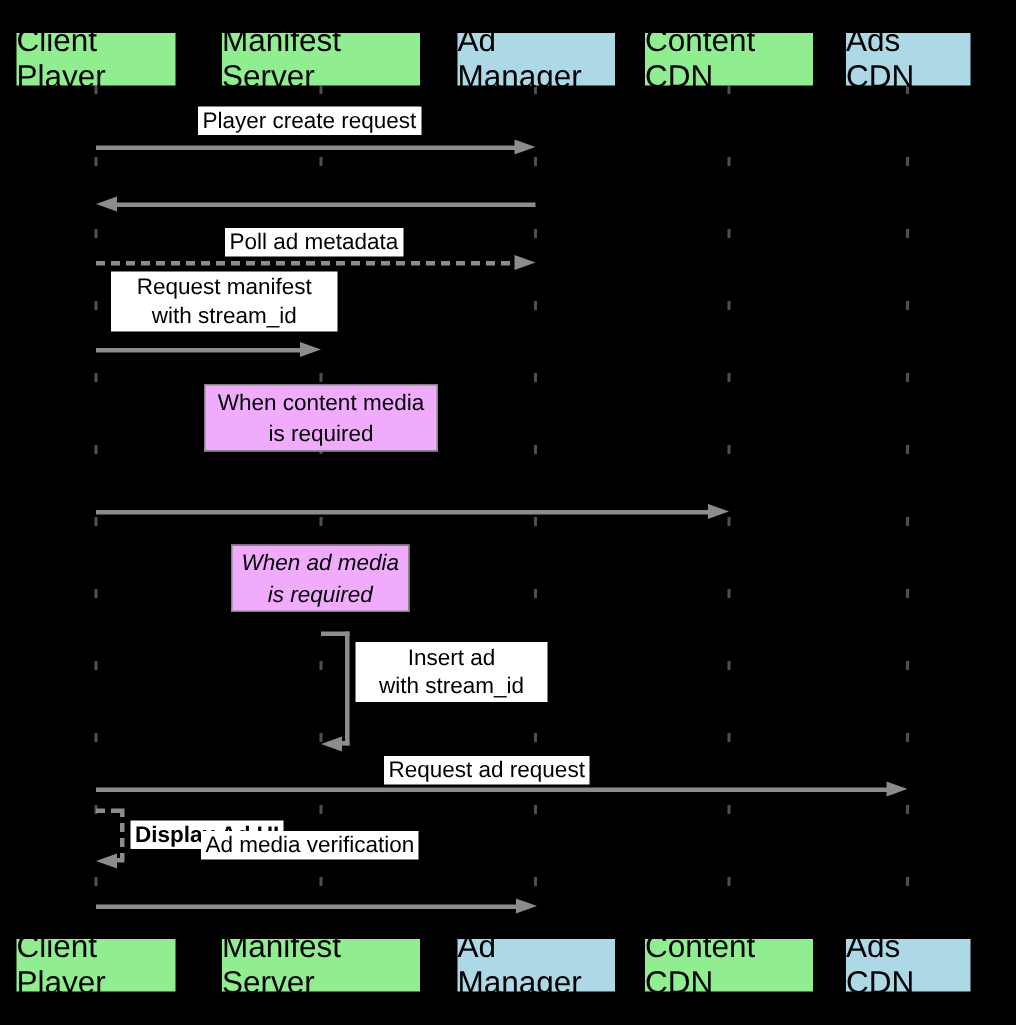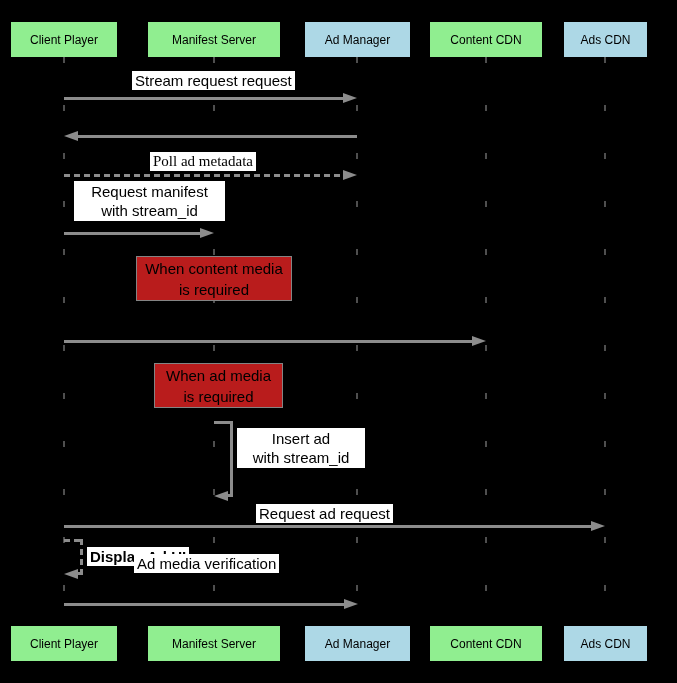--- a/index.html
+++ b/index.html
@@ -3,21 +3,21 @@
 <meta charset="utf-8">
 <style>
   html,body { margin:0; padding:0; background:#000; }
   .stage {
     position:relative; width:677px; height:683px; background:#000;
     font-family:"Liberation Sans", sans-serif; overflow:hidden;
   }
   .actor {
     position:absolute; height:35px; z-index:4;
     display:flex; align-items:center; justify-content:center;
-    font-size:12px; color:#000;
+    font-size:21px; color:#000;
   }
   .lifeline {
     position:absolute; width:2px; top:57px; height:569px; z-index:1;
     background:repeating-linear-gradient(180deg, #4f4f4f 0 6px, transparent 6px 48px);
   }
   .line-h { position:absolute; height:3px; background:#8c8c8c; z-index:2; }
   .line-h.dash { background:repeating-linear-gradient(90deg,#8c8c8c 0 6px,transparent 6px 10px); }
   .line-v { position:absolute; width:3px; background:#8c8c8c; z-index:2; }
   .line-v.dash { background:repeating-linear-gradient(180deg,#8c8c8c 0 6px,transparent 6px 10px); }
   .ah-r {
@@ -30,21 +30,21 @@
     border-top:5px solid transparent; border-bottom:5px solid transparent;
     border-right:14px solid #8c8c8c;
   }
   .lbl {
     position:absolute; background:#fff; color:#000; z-index:3;
     font-size:15px; line-height:19px; padding:0 3px; white-space:nowrap;
   }
   .lbl.center { text-align:center; white-space:normal; padding:1px 11px; }
   .lbl.center div { line-height:19px; }
   .note {
-    position:absolute; background:#b91c1c; border:1px solid #848484; z-index:3;
+    position:absolute; background:#f0abfc; border:1px solid #848484; z-index:3;
     color:#000; font-size:15px; line-height:21px; text-align:center;
     box-sizing:border-box; padding-top:1px;
   }
 </style>
 </head>
 <body>
 
 <div class="stage">
 
   <div class="actor" style="left: 11px; top: 22px; width: 106px; background-color: rgb(144, 238, 144);">
@@ -64,45 +64,45 @@
     </div>
 
   <div class="lifeline" style="left:63px;"></div>
   <div class="lifeline" style="left:213px;"></div>
   <div class="lifeline" style="left:356px;"></div>
   <div class="lifeline" style="left:485px;"></div>
   <div class="lifeline" style="left:604px;"></div>
 
   <div class="line-h" style="left:64px; top:97px; width:281px;"></div>
   <div class="ah-r" style="left:343px; top:93px;"></div>
-  <div class="lbl" style="left:132px; top:71px;">Stream request request</div>
+  <div class="lbl" style="left:132px; top:71px;">Player create request</div>
 
   <div class="line-h" style="left:76px; top:135px; width:281px;"></div>
   <div class="ah-l" style="left:64px; top:131px;"></div>
 
   <div class="line-h dash" style="left:64px; top:174px; width:279px;"></div>
   <div class="ah-r" style="left:343px; top:170px;"></div>
-  <div class="lbl" style="left:150px; top:152px;font-family:Liberation Serif, serif;">Poll ad metadata</div>
+  <div class="lbl" style="left:150px; top:152px;">Poll ad metadata</div>
 
   <div class="line-h" style="left:64px; top:232px; width:138px;"></div>
   <div class="ah-r" style="left:200px; top:228px;"></div>
   <div class="lbl center" style="left:74px; top:181px; width:129px;">
     <div>Request manifest</div>
     <div>with stream_id</div>
   </div>
 
   <div class="note" style="left:136px; top:256px; width:156px; height:45px;">
     <div>When content media</div>
     <div>is required</div>
   </div>
 
   <div class="line-h" style="left:64px; top:340px; width:410px;"></div>
   <div class="ah-r" style="left:472px; top:336px;"></div>
 
-  <div class="note" style="left:154px; top:363px; width:129px; height:45px;">
+  <div class="note" style="left:154px; top:363px; width:119px; height:45px;font-style:italic;">
     <div>When ad media</div>
     <div>is required</div>
   </div>
 
   <div class="line-h" style="left:214px; top:421px; width:19px;"></div>
   <div class="line-v" style="left:230px; top:421px; height:76px;"></div>
   <div class="line-h" style="left:226px; top:494px; width:7px;"></div>
   <div class="ah-l" style="left:214px; top:491px;"></div>
   <div class="lbl center" style="left:237px; top:428px; width:106px;">
     <div>Insert ad</div>

